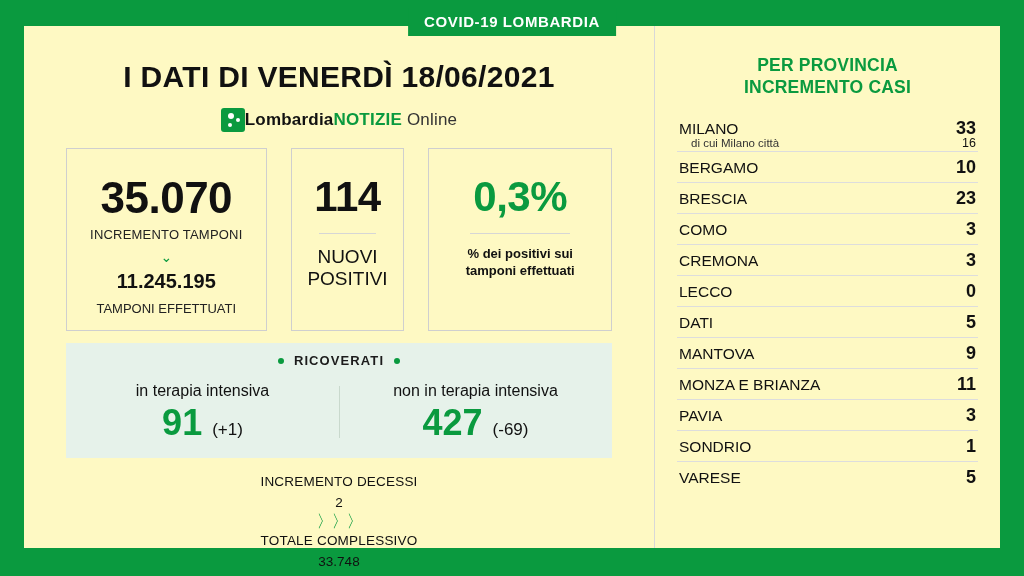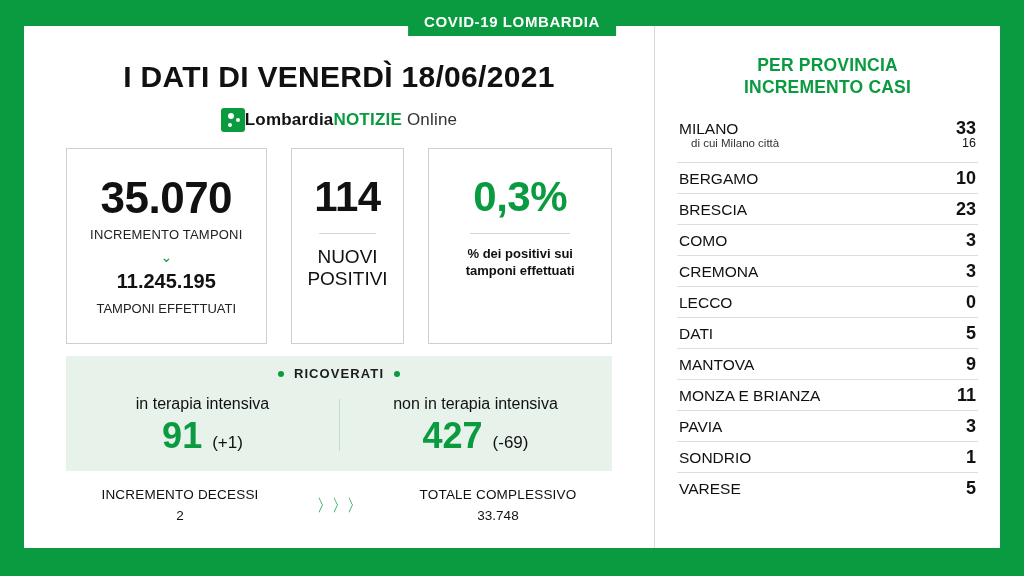--- a/index.html
+++ b/index.html
@@ -11,21 +11,21 @@
   }
   .page {
     position: relative;
     width: 1024px; height: 576px;
     background: #0a9a3f;
     padding: 26px 24px 28px 24px;
   }
   .card {
     position: relative;
     width: 976px; height: 522px;
-    background: #ffffff;
+    background: #fef9c3;
     display: flex;
     flex-direction: row;
   }
   
   .banner {
     position: absolute;
     top: -18px; left: 50%;
     transform: translateX(-50%);
     background: #0a9a3f;
     color: #ffffff;
@@ -193,21 +193,21 @@
   }
   .ricov-delta {
     font-size: 17px;
     color: #111;
     font-weight: normal;
   }
 
   
   .footer {
     display: flex;
-    flex-direction: row;
+    flex-direction: column;
     align-items: center;
     margin: 16px 28px 0 28px;
   }
   .foot-col { flex: 1; text-align: center; }
   .foot-lab { font-size: 13.5px; color: #111; letter-spacing: .2px; }
   .foot-val { font-size: 13.5px; color: #111; margin-top: 6px; }
   .arrows {
     color: #0a9a3f;
     font-size: 17px;
     letter-spacing: -2px;
@@ -237,21 +237,21 @@
     border-bottom: 1px solid #dddddd;
     padding: 5px 2px 4px 2px;
   }
   .prov-row:last-child { border-bottom: none; }
   .prov-name { font-size: 15.5px; color: #111; }
   .prov-val { font-size: 18px; font-weight: bold; color: #111; }
   .prov-sub-row {
     display: flex;
     align-items: baseline;
     justify-content: space-between;
-    padding: 0 2px 12px 14px;
+    padding: 0 2px 1px 14px;
     border-bottom: 1px solid #dddddd;
     margin-top: -3px;
   }
   .prov-sub-name { font-size: 11.5px; color: #333; }
   .prov-sub-val { font-size: 12.5px; color: #111; }
 </style>
 </head>
 <body>
 
 <div class="page">

